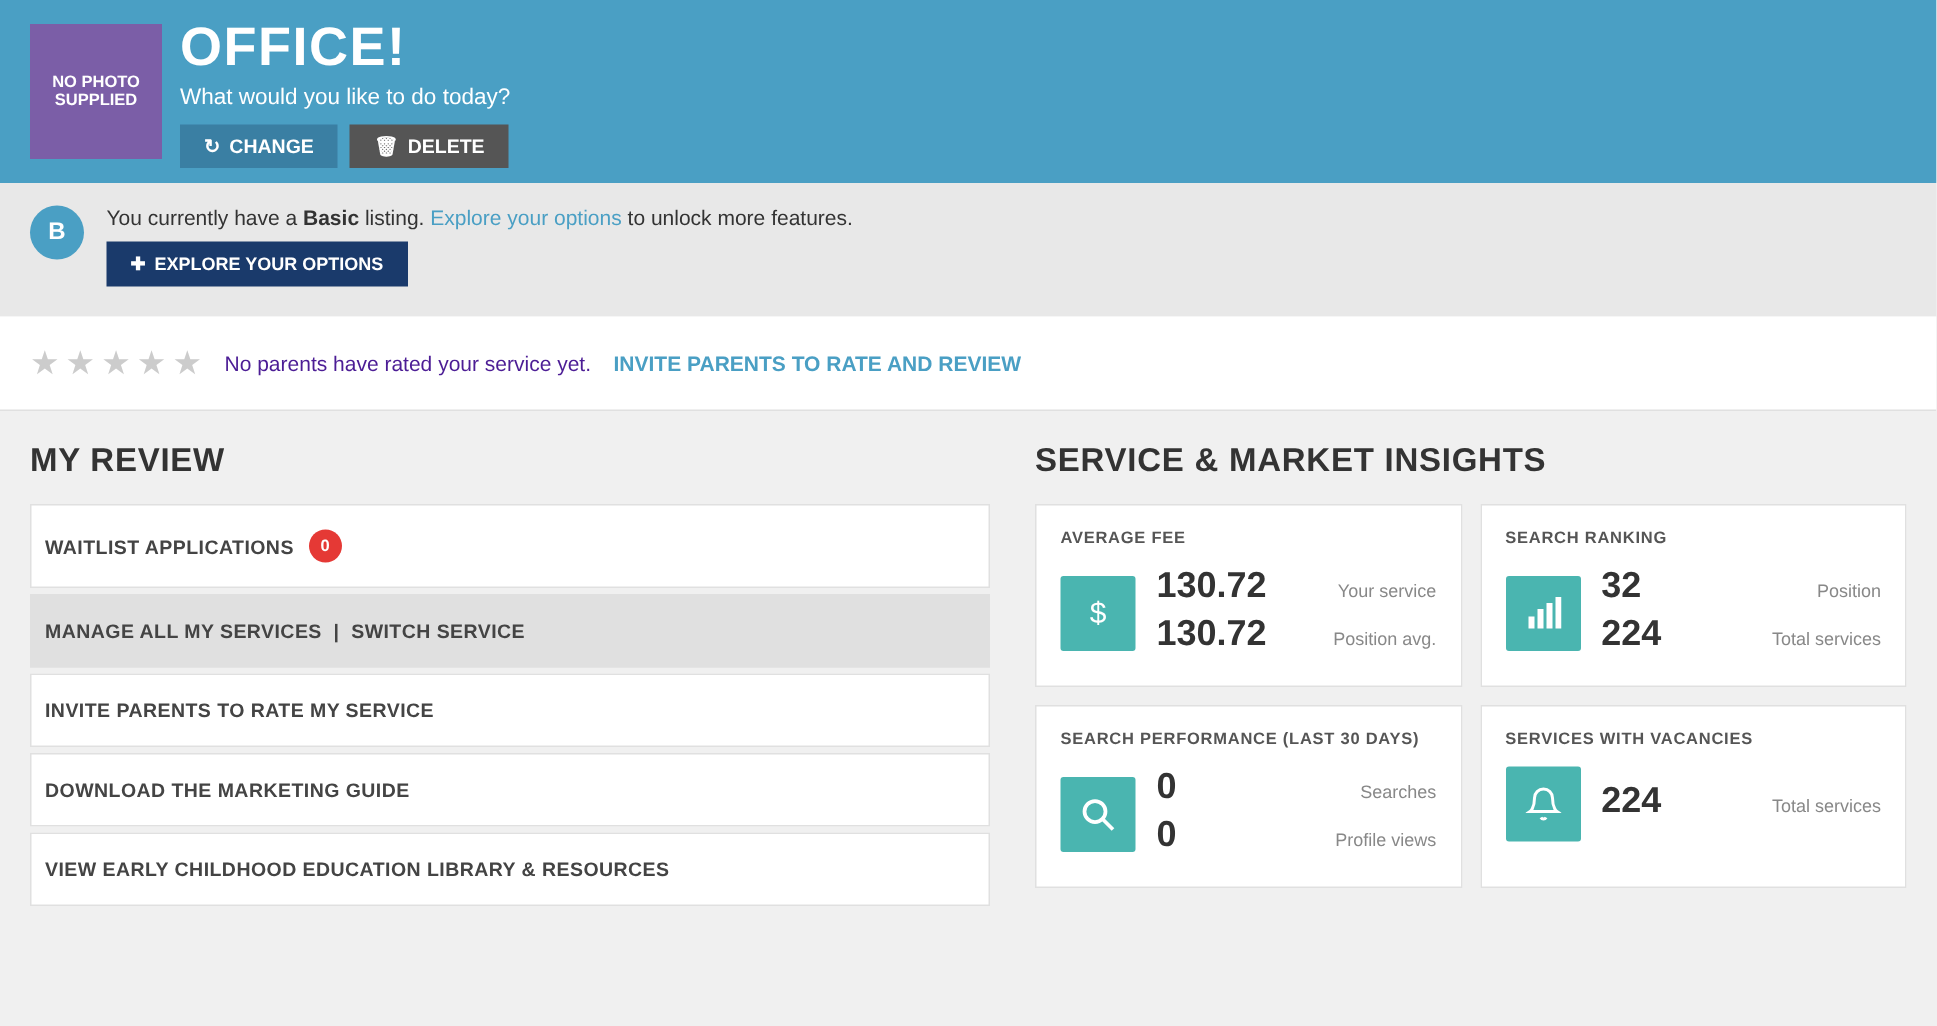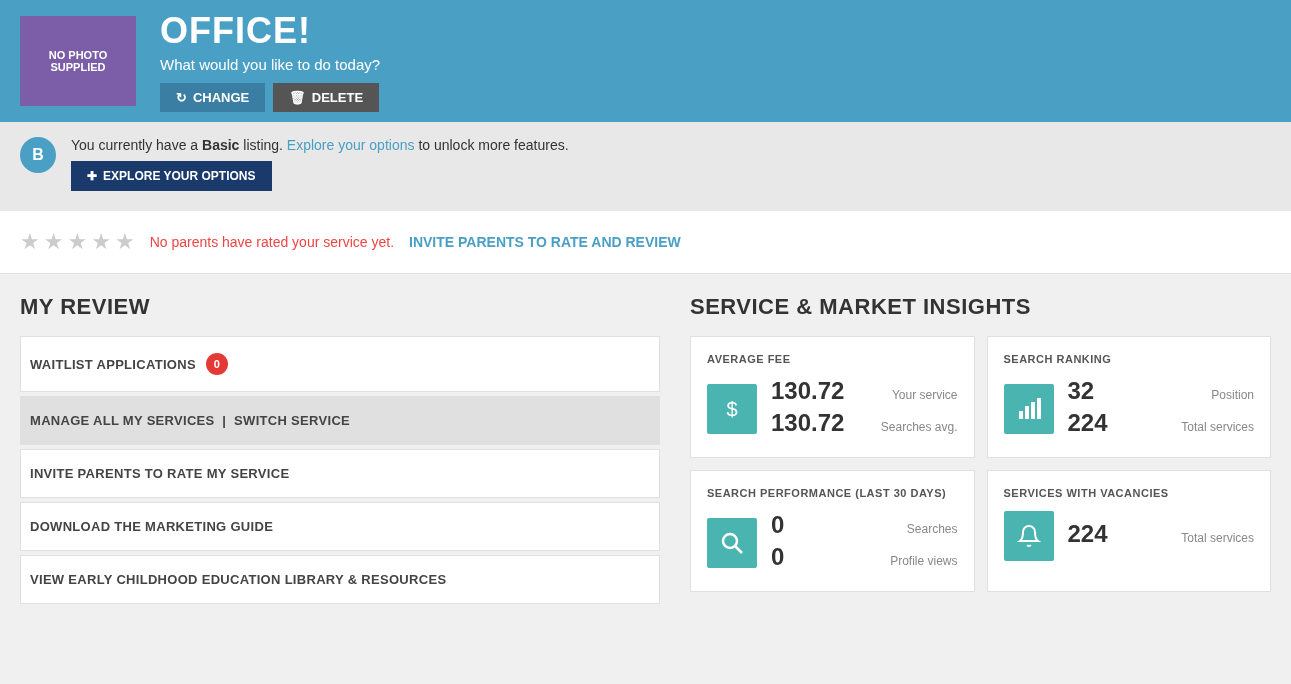--- a/index.html
+++ b/index.html
@@ -7,31 +7,31 @@
 
     
     .header {
       background: #4a9fc4;
       display: flex;
       align-items: center;
       padding: 10px 20px;
       min-height: 110px;
     }
     .header-photo {
-      width: 116px;
+      width: 88px;
       height: 90px;
       background: #7b5ea7;
       display: flex;
       align-items: center;
       justify-content: center;
       color: white;
       font-size: 11px;
       font-weight: bold;
       text-align: center;
-      margin-right: 24px;
+      margin-right: 12px;
       flex-shrink: 0;
     }
     .header-title-section { flex: 1; }
     .header-title {
       font-size: 36px;
       font-weight: bold;
       color: white;
       letter-spacing: 1px;
     }
     .header-subtitle {
@@ -101,21 +101,21 @@
     .ratings-row {
       background: white;
       padding: 18px 20px;
       display: flex;
       align-items: center;
       gap: 15px;
       border-bottom: 1px solid #e0e0e0;
     }
     .stars { display: flex; gap: 4px; }
     .star { color: #ccc; font-size: 22px; }
-    .ratings-text { font-size: 14px; color: #ef4444; }
+    .ratings-text { font-size: 14px; color: #4c1d95; }
     .ratings-link { color: #4a9fc4; text-decoration: none; font-size: 14px; font-weight: bold; }
 
     
     .main-content {
       display: flex;
       gap: 0;
       padding: 20px;
       background: #f0f0f0;
     }
 
@@ -294,21 +294,21 @@
         <div class="insight-card-title">AVERAGE FEE</div>
         <div class="insight-card-body">
           <div class="insight-icon">$</div>
           <div class="insight-values">
             <div class="insight-row">
               <span class="insight-number">130.72</span>
               <span class="insight-label">Your service</span>
             </div>
             <div class="insight-row">
               <span class="insight-number">130.72</span>
-              <span class="insight-label">Searches avg.</span>
+              <span class="insight-label">Position avg.</span>
             </div>
           </div>
         </div>
       </div>
 
       <div class="insight-card">
         <div class="insight-card-title">SEARCH RANKING</div>
         <div class="insight-card-body">
           <div class="insight-icon" style="font-size:16px;">
             <svg width="24" height="24" viewBox="0 0 24 24" fill="white">

